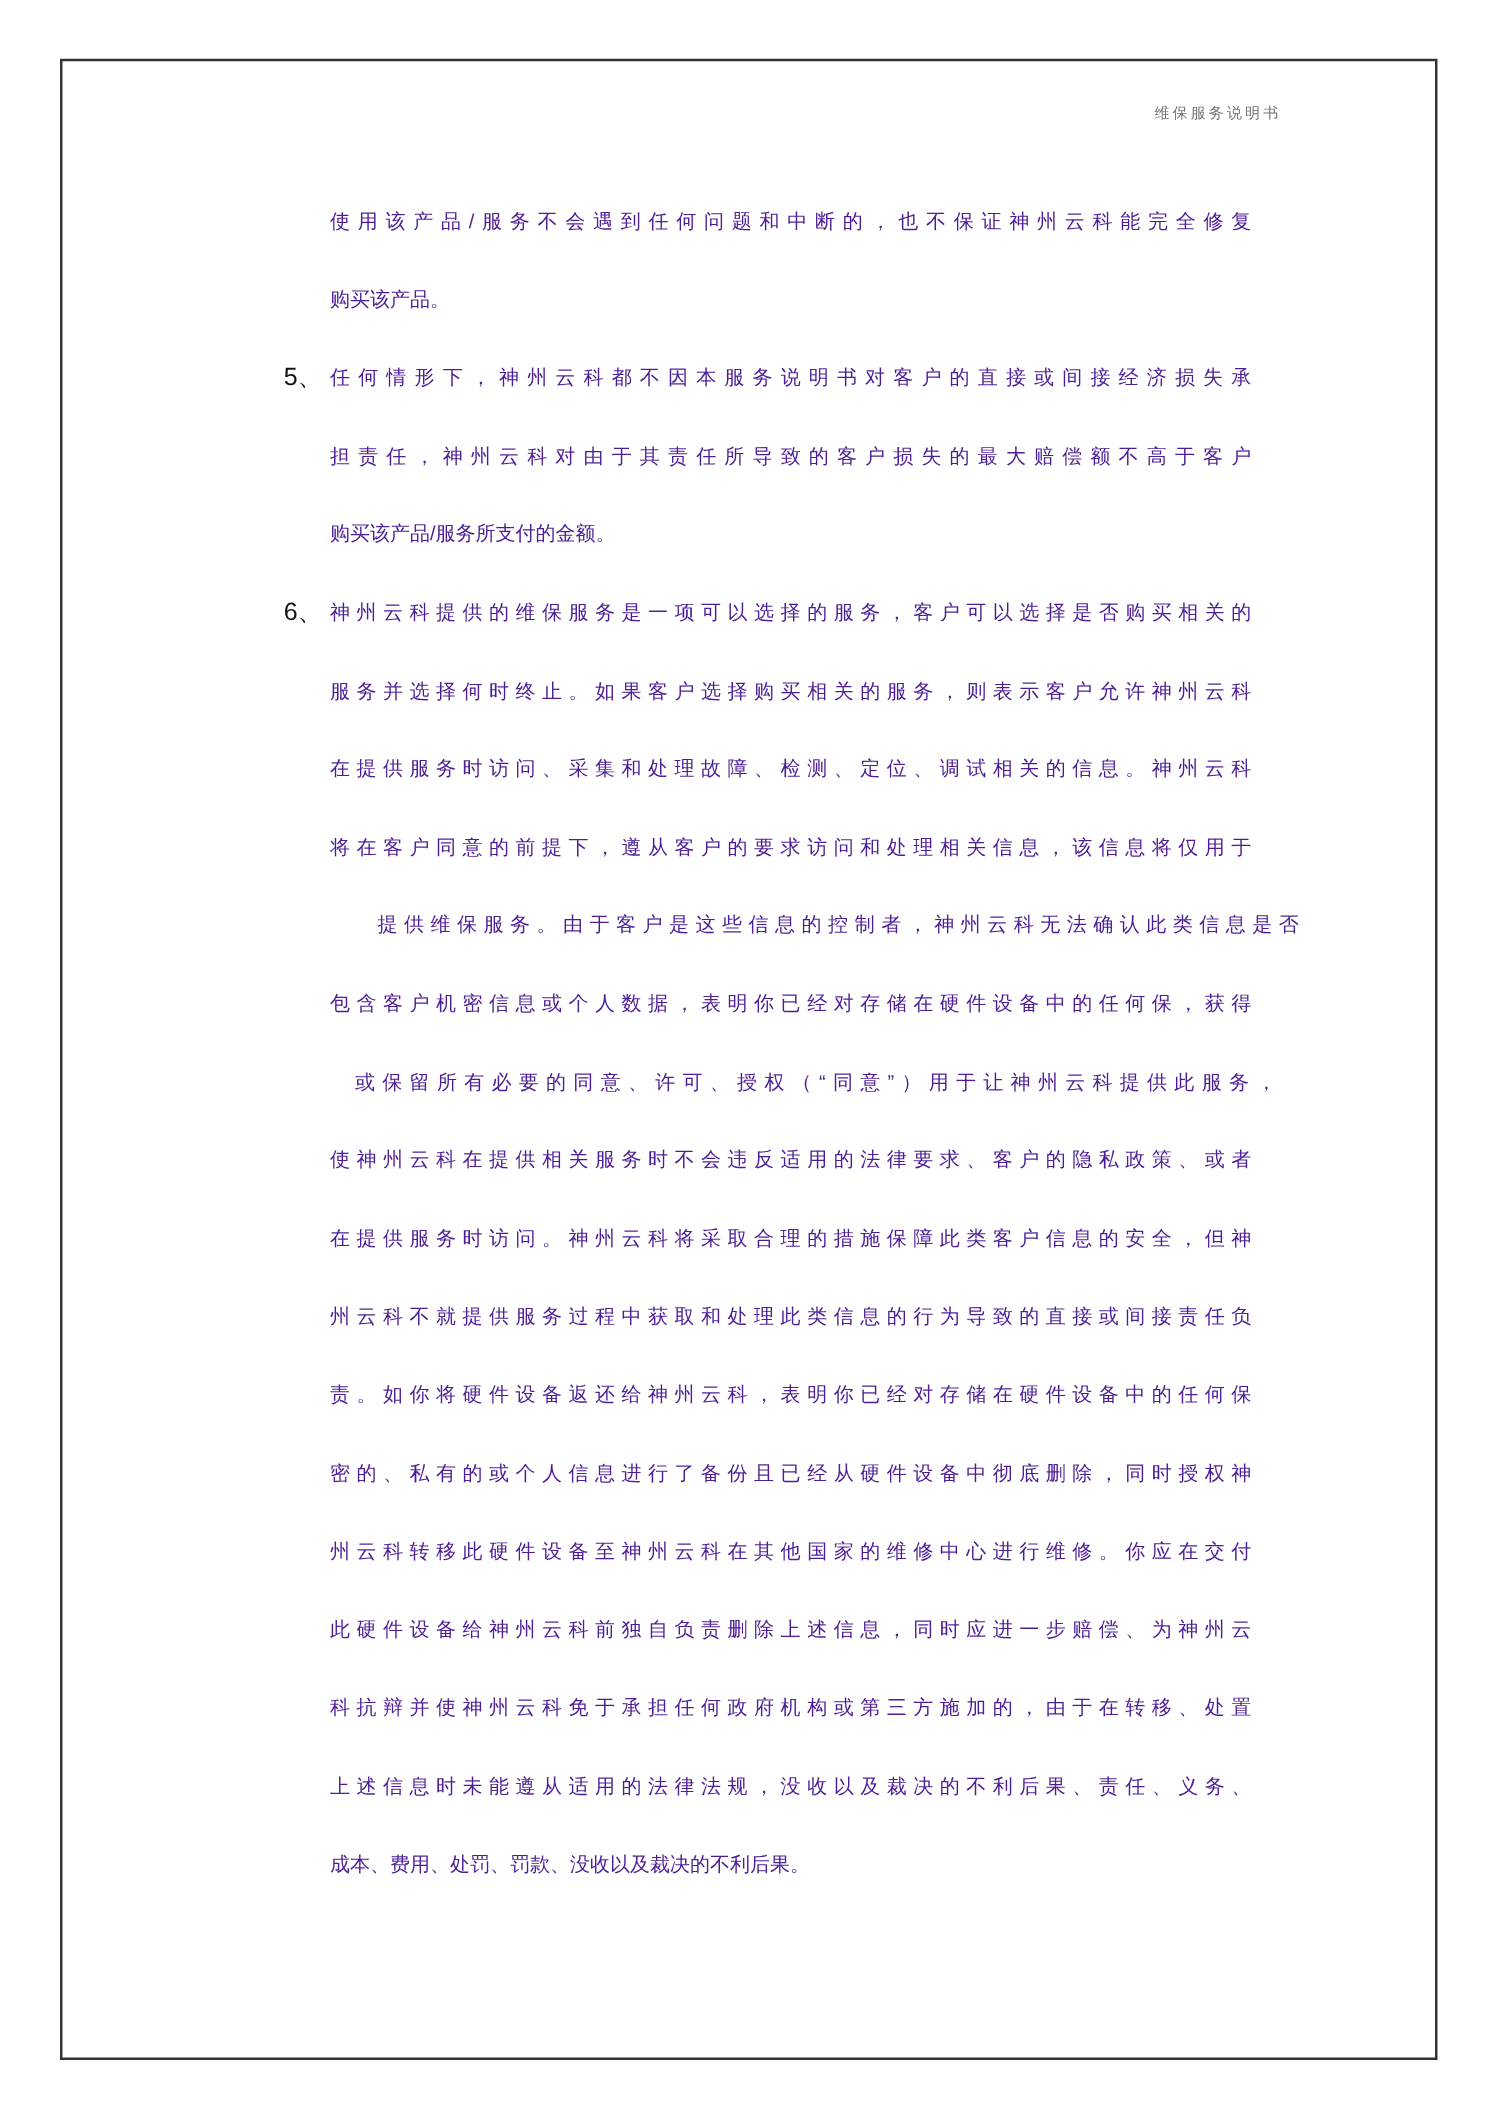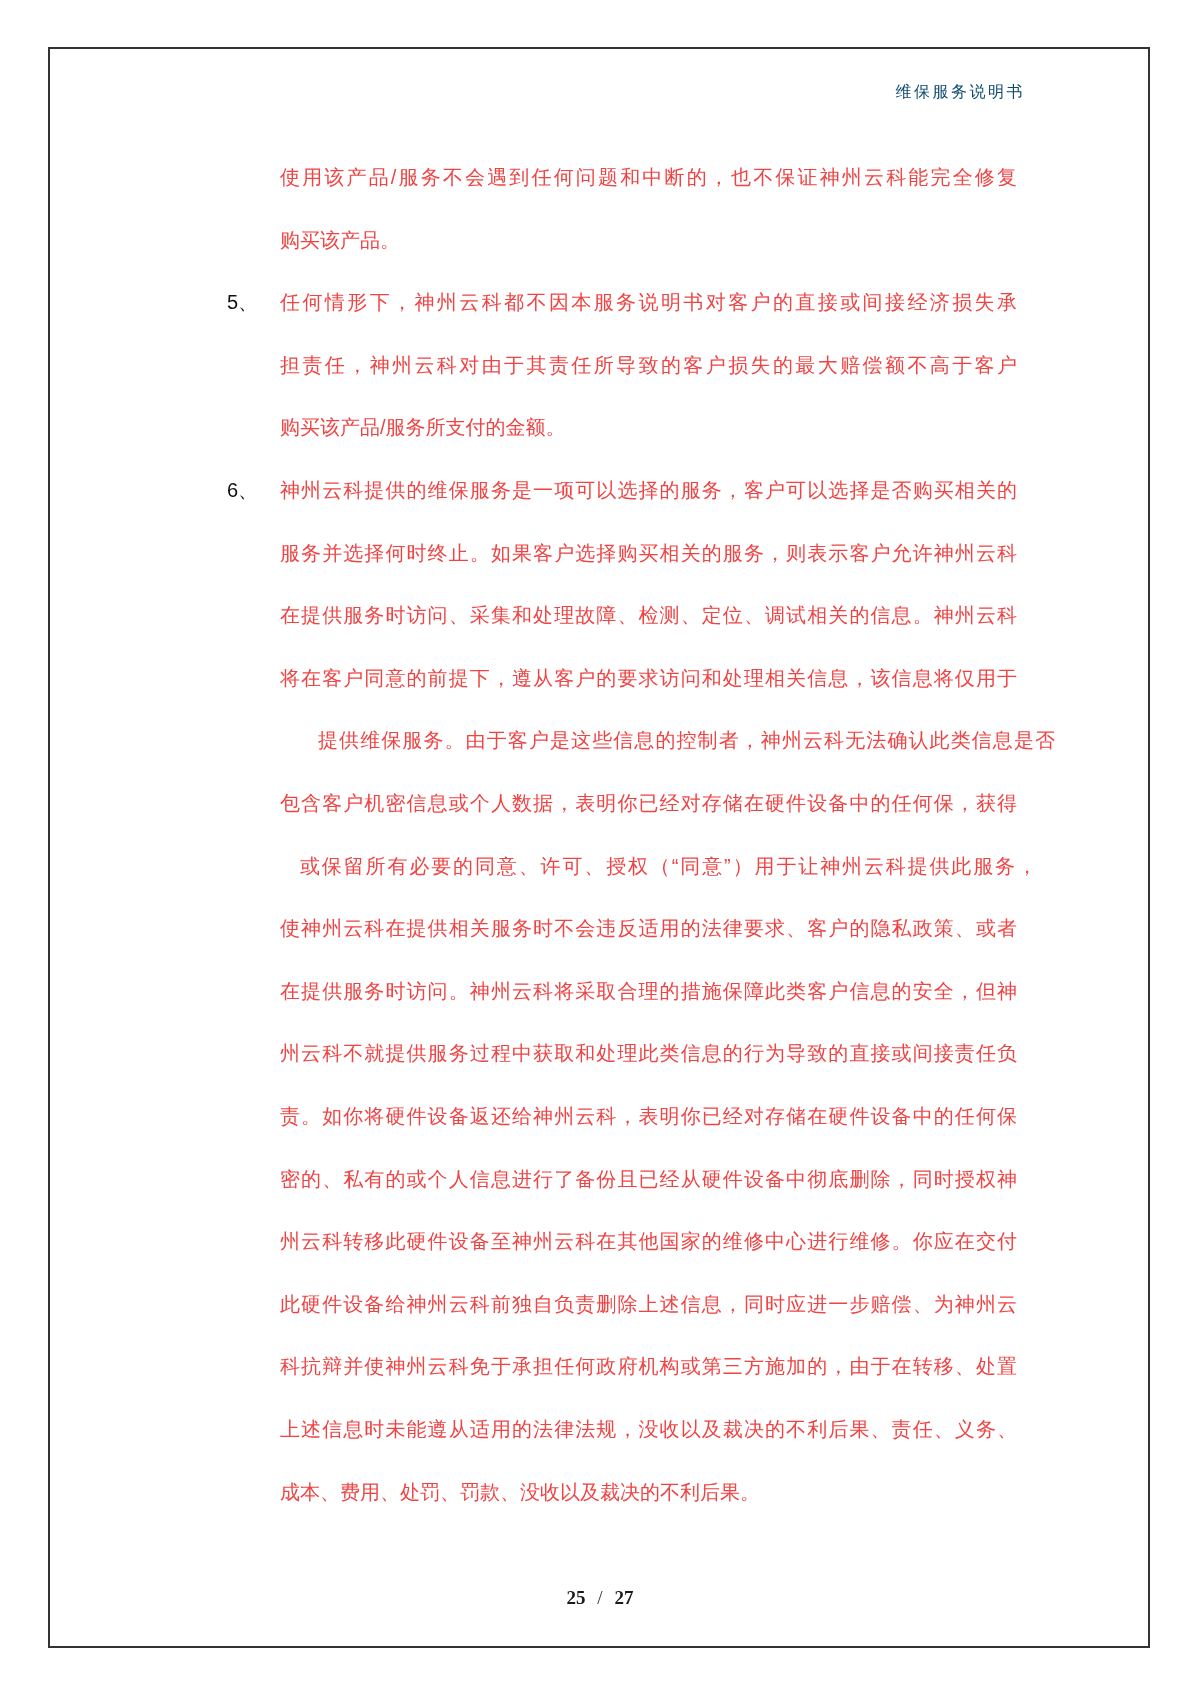--- a/index.html
+++ b/index.html
@@ -23,33 +23,33 @@
     height: 1601px;
     border: 2px solid #333333;
     box-sizing: border-box;
     pointer-events: none;
   }
   .header {
     position: absolute;
     top: 82px;
     right: 175px;
     font-family: "Liberation Serif", serif;
-    font-size: 16px;
+    font-size: 12px;
     letter-spacing: 2.5px;
-    color: #0c4a6e;
+    color: #737373;
     white-space: nowrap;
     margin-left: 24px;
   }
   .bodyline {
     position: absolute;
-    left: 280px;
+    left: 264px;
     height: 63px;
     line-height: 63px;
-    font-size: 20px;
-    color: #ef4444;
+    font-size: 16px;
+    color: #4c1d95;
     white-space: nowrap;
   }
   .bodyline.fill {
     width: 737px;
     white-space: normal;
     text-align: justify;
     text-align-last: justify;
   }
   .item-number {
     position: absolute;
@@ -111,18 +111,13 @@
       <div class="bodyline fill" style="top: 1022.4px;">州云科不就提供服务过程中获取和处理此类信息的行为导致的直接或间接责任负</div>
       <div class="bodyline fill" style="top: 1085px;">责。如你将硬件设备返还给神州云科，表明你已经对存储在硬件设备中的任何保</div>
       <div class="bodyline fill" style="top: 1147.6px;">密的、私有的或个人信息进行了备份且已经从硬件设备中彻底删除，同时授权神</div>
       <div class="bodyline fill" style="top: 1210.2px;">州云科转移此硬件设备至神州云科在其他国家的维修中心进行维修。你应在交付</div>
       <div class="bodyline fill" style="top: 1272.8px;">此硬件设备给神州云科前独自负责删除上述信息，同时应进一步赔偿、为神州云</div>
       <div class="bodyline fill" style="top: 1335.4px;">科抗辩并使神州云科免于承担任何政府机构或第三方施加的，由于在转移、处置</div>
       <div class="bodyline fill" style="top: 1398px;">上述信息时未能遵从适用的法律法规，没收以及裁决的不利后果、责任、义务、</div>
       <div class="bodyline last" style="top: 1460.6px;">成本、费用、处罚、罚款、没收以及裁决的不利后果。</div>
     </div>
 
-  <div class="footer">
-    <span class="num">25</span>
-    <span class="sep">/</span>
-    <span class="num">27</span>
-  </div>
 </div>
 
 </body></html>

